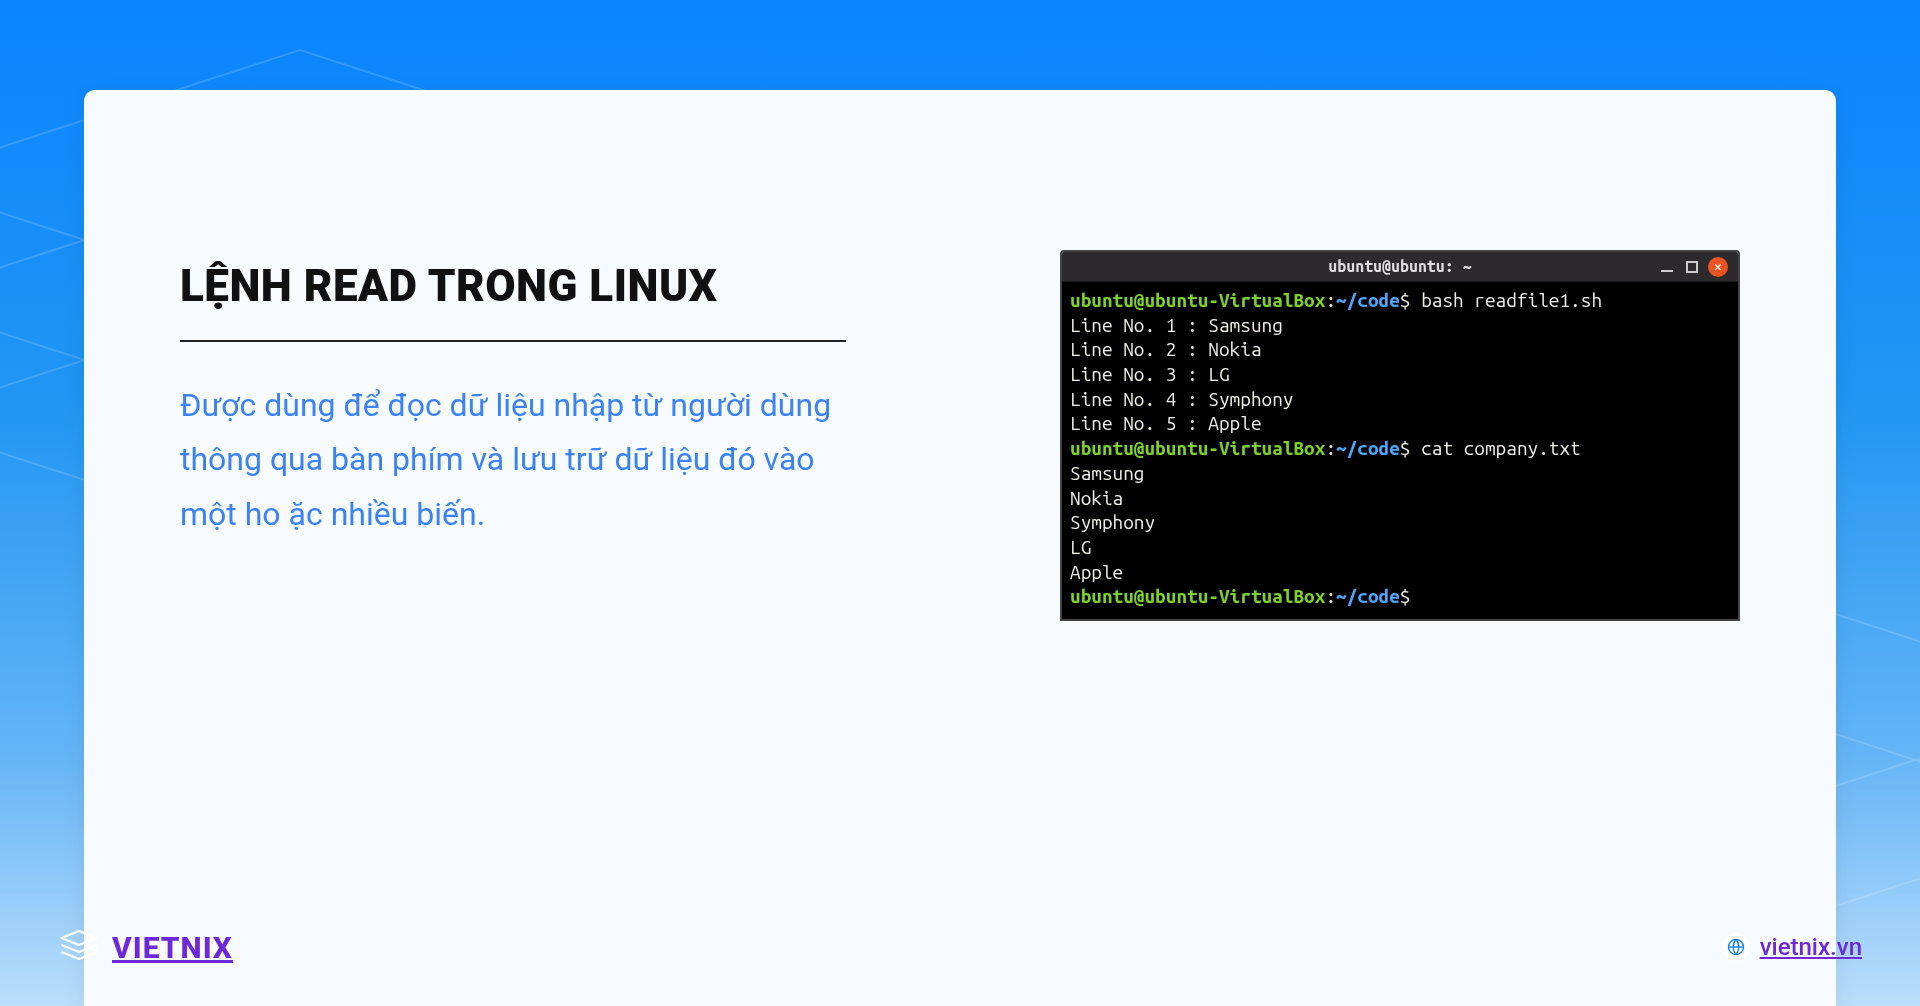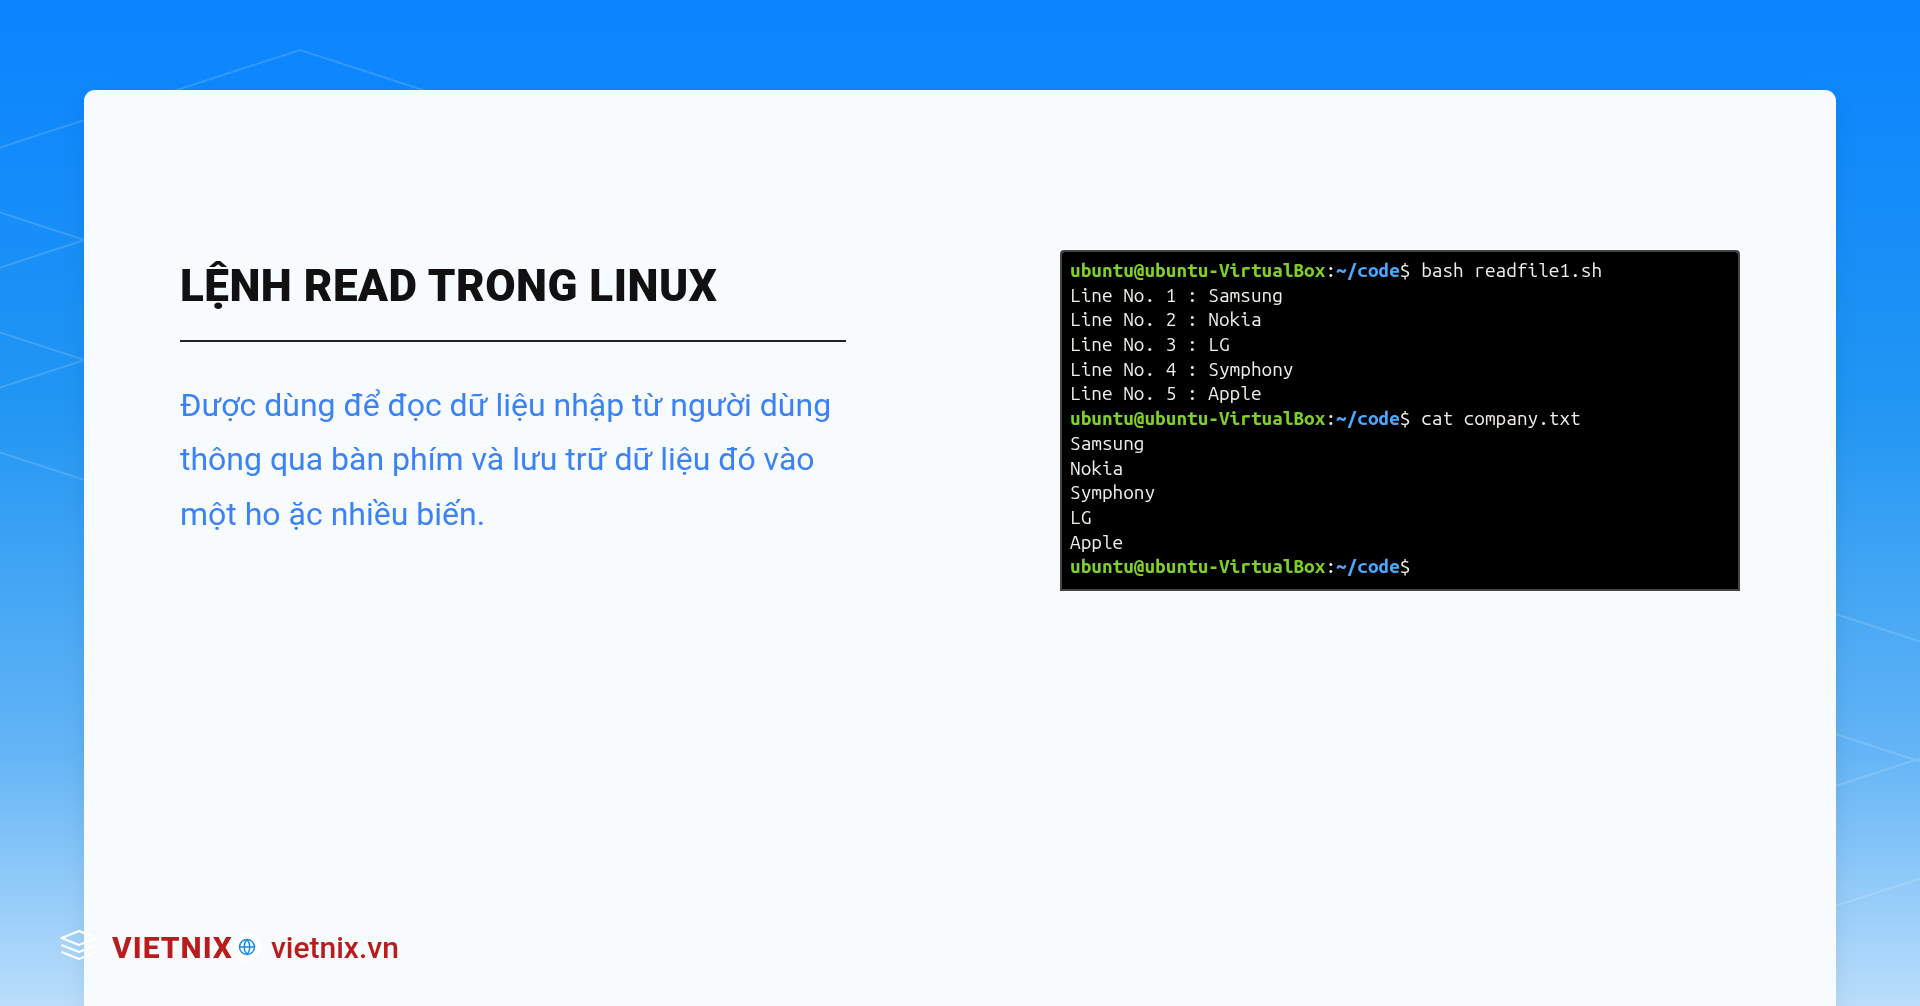--- a/index.html
+++ b/index.html
@@ -56,27 +56,28 @@
 }
 .terminal-body {
   background:#000000; color:#e6e6e6; padding:6px 8px 10px 8px; min-height:290px;
 }
 .term-line { white-space:pre; }
 .t-green { color:#7fd12a; font-weight:700; }
 .t-blue  { color:#4aa8ff; font-weight:700; }
 .t-white { color:#f0eee6; }
 .footer {
   position:absolute; left:58px; right:58px; bottom:36px;
-  display:flex; justify-content:flex-start; align-items:center;
-  color:#b91c1c;
+  display:flex; justify-content:space-between; align-items:center;
+  color:#6d28d9;
+  text-decoration:underline;
 }
 .brand { display:flex; align-items:center; gap:12px; }
 .brand-logo svg { width:42px; height:42px; }
 .brand-name { font-size:30px; font-weight:800; letter-spacing:1px; }
-.site { display:flex; align-items:center; gap:10px; font-size:30px; font-weight:500; }
+.site { display:flex; align-items:center; gap:10px; font-size:24px; font-weight:500; }
 .site-icon {
   width:28px; height:28px; border-radius:50%; background:#fff;
   display:flex; align-items:center; justify-content:center; color:#1e88e5;
 }
 </style>
 </head>
 <body>
 
 <div class="bg-deco">
   <svg viewBox="0 0 1920 1006" preserveAspectRatio="none">
@@ -92,20 +93,28 @@
 
 <div class="card">
   <div class="left-col">
     <h1 class="title">LỆNH READ TRONG LINUX</h1>
     <div class="divider"></div>
     <p class="desc">Được dùng để đọc dữ liệu nhập từ người dùng thông qua bàn phím và lưu trữ dữ liệu đó vào một ho ặc  nhiều biến.</p>
   </div>
 
   <div class="right-col">
     <div class="terminal-wrap">
+      <div class="terminal-bar">
+        <span class="title-text">ubuntu@ubuntu: ~</span>
+        <div class="controls">
+          <span class="ctrl ctrl-min"></span>
+          <span class="ctrl ctrl-max"></span>
+          <span class="ctrl ctrl-close">✕</span>
+        </div>
+      </div>
       <div class="terminal-body">
         <div class="term-line"><span class="t-green">ubuntu@ubuntu-VirtualBox</span><span class="t-white">:</span><span class="t-blue">~/code</span><span class="t-white">$ </span><span class="t-white">bash readfile1.sh</span></div>
         <div class="term-line t-white">Line No. 1 : Samsung</div>
         <div class="term-line t-white">Line No. 2 : Nokia</div>
         <div class="term-line t-white">Line No. 3 : LG</div>
         <div class="term-line t-white">Line No. 4 : Symphony</div>
         <div class="term-line t-white">Line No. 5 : Apple</div>
         <div class="term-line"><span class="t-green">ubuntu@ubuntu-VirtualBox</span><span class="t-white">:</span><span class="t-blue">~/code</span><span class="t-white">$ </span><span class="t-white">cat company.txt</span></div>
         <div class="term-line t-white">Samsung</div>
         <div class="term-line t-white">Nokia</div>

